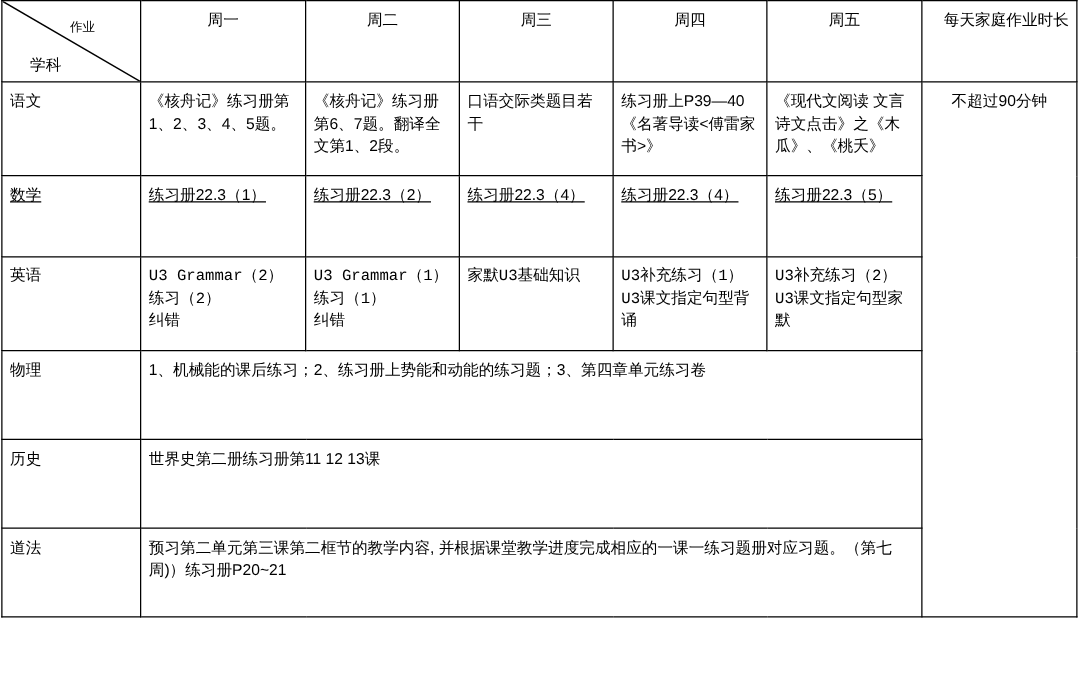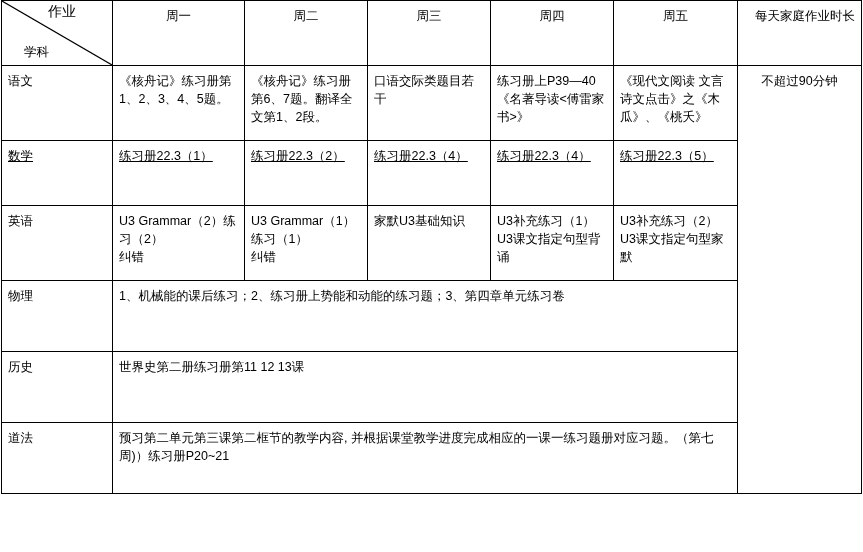--- a/index.html
+++ b/index.html
@@ -55,22 +55,22 @@
   }
   .corner .lbl-subject {
     position: absolute;
     left: 22px;
     bottom: 4px;
     font-size: 12.5px;
   }
   .corner .lbl-hw {
     position: absolute;
     right: 36px;
-    top: 0;
-    font-size: 14px;
+    top: 15px;
+    font-size: 10px;
   }
   td.dayhead {
     text-align: center;
     vertical-align: middle;
     font-size: 13px;
   }
   td.lasthead {
     text-align: right;
     vertical-align: middle;
     font-size: 13px;
@@ -83,21 +83,21 @@
   td.cell {
     font-size: 12.5px;
   }
   td.limit {
     text-align: center;
     vertical-align: middle;
     font-size: 13px;
   }
   .r-lang td { height: 62px; }
   .r-math td { height: 52px; vertical-align: middle; text-decoration: underline; }
-  .r-eng td { height: 62px; }
+  .r-eng td { height: 62px; font-family: Liberation Mono, monospace; }
   .r-phy td { height: 58px; }
   .r-his td { height: 58px; }
   .r-mor td { height: 58px; }
   td.mid { vertical-align: middle; }
 </style>
 </head>
 <body>
 
 <div class="page">
 

